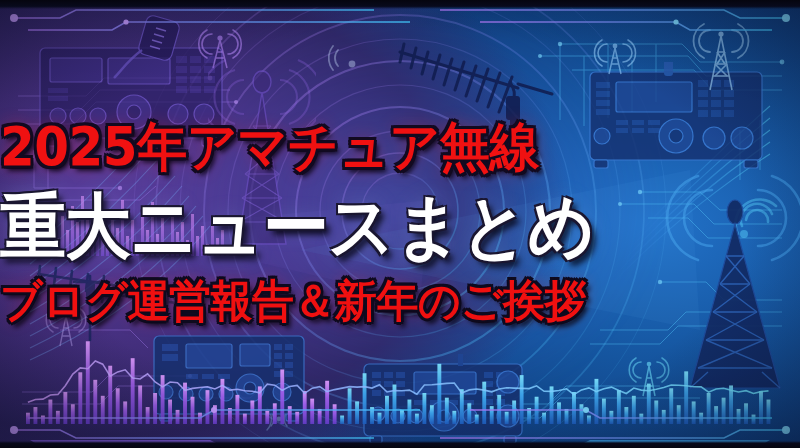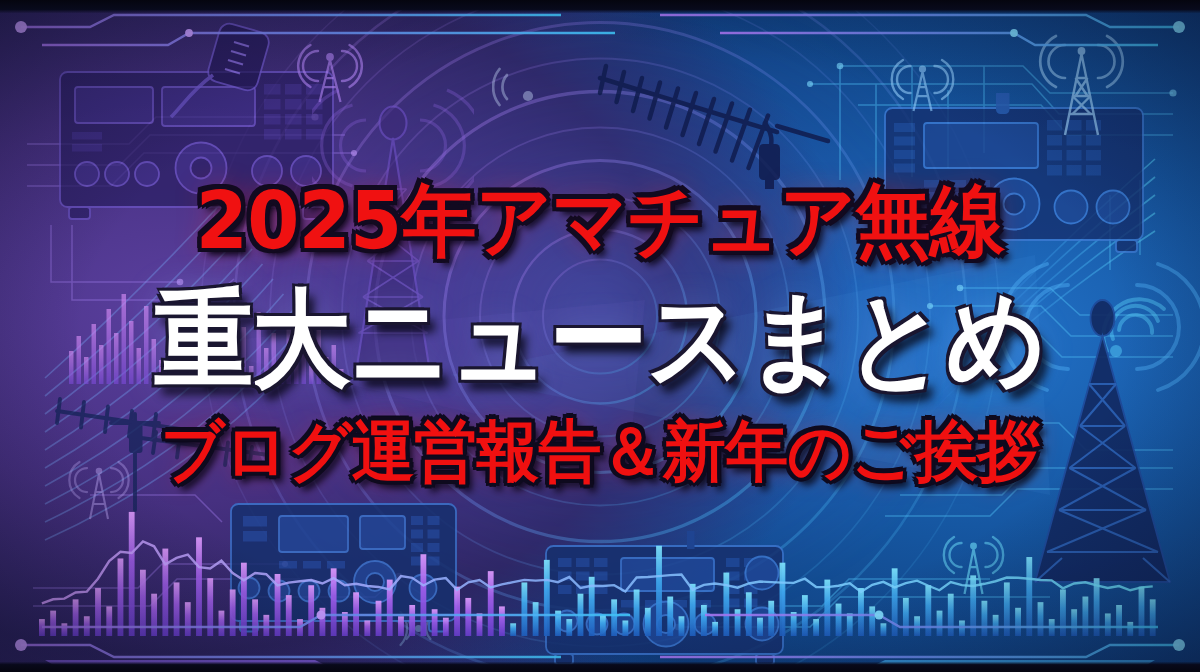--- a/index.html
+++ b/index.html
@@ -92,21 +92,21 @@
 
   .edge-top{ position:absolute; left:0; top:0; width:800px; height:9px;
              background:linear-gradient(180deg,#05050f 0%, #080a1c 70%, rgba(10,12,30,0) 100%); }
   .edge-bot{ position:absolute; left:0; bottom:0; width:800px; height:7px;
              background:linear-gradient(0deg,#05050f 0%, #08091a 70%, rgba(10,12,30,0) 100%); }
 
   
   .title-block{
     position:absolute; left:0; top:0; width:800px; height:448px;
     display:flex; flex-direction:column;
-    align-items:center; justify-content:center;
+    justify-content:center;
     gap:0;
   }
 
   .line{
     white-space:nowrap;
     font-family:"DejaVu Sans", sans-serif;
     font-weight:bold;
     letter-spacing:-.5px;
     line-height:1;
   }

